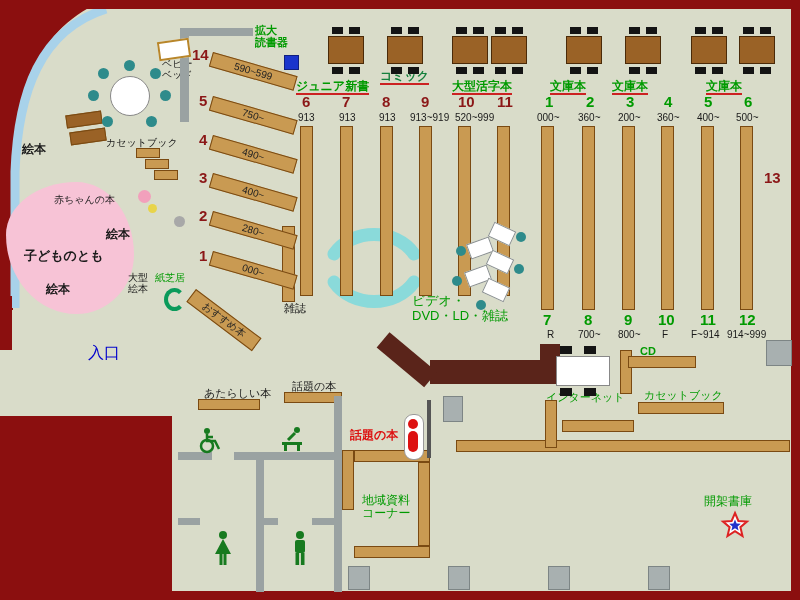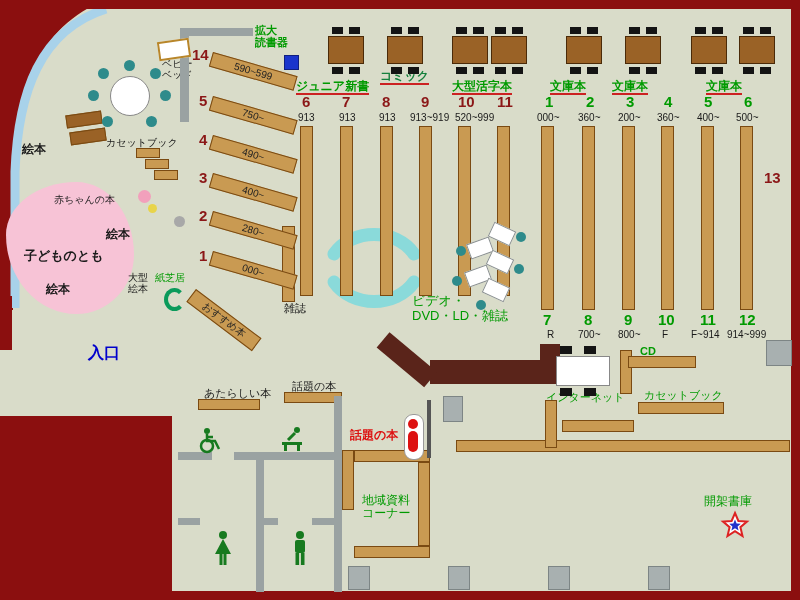--- a/index.html
+++ b/index.html
@@ -103,21 +103,21 @@
 ベッド</div>
       <div class="lbl" style="left: 106px; top: 137px; color: rgb(26, 26, 26); font-size: 10px;">カセットブック</div>
       <div class="lbl" style="left: 22px; top: 143px; color: rgb(26, 26, 26); font-size: 12px; font-weight: bold;">絵本</div>
       <div class="lbl" style="left: 54px; top: 194px; color: rgb(26, 26, 26); font-size: 10px;">赤ちゃんの本</div>
       <div class="lbl" style="left: 106px; top: 228px; color: rgb(26, 26, 26); font-size: 12px; font-weight: bold;">絵本</div>
       <div class="lbl" style="left: 24px; top: 249px; color: rgb(26, 26, 26); font-size: 13px; font-weight: bold;">子どものとも</div>
       <div class="lbl" style="left: 46px; top: 283px; color: rgb(26, 26, 26); font-size: 12px; font-weight: bold;">絵本</div>
       <div class="lbl" style="left: 128px; top: 272px; color: rgb(26, 26, 26); font-size: 10px;">大型
 絵本</div>
       <div class="lbl" style="left: 155px; top: 272px; color: rgb(0, 154, 0); font-size: 10px;">紙芝居</div>
-      <div class="lbl" style="left: 88px; top: 344px; color: rgb(0, 0, 204); font-size: 16px; font-weight: bold;">入口</div>
+      <div class="lbl" style="left: 88px; top: 344px; color: rgb(0, 0, 204); font-size: 16px; font-weight: normal;">入口</div>
       <div class="lbl" style="left: 204px; top: 387px; color: rgb(26, 26, 26); font-size: 11px;">あたらしい本</div>
       <div class="lbl" style="left: 292px; top: 380px; color: rgb(26, 26, 26); font-size: 11px;">話題の本</div>
       <div class="lbl" style="left: 350px; top: 429px; color: rgb(221, 17, 17); font-size: 12px; font-weight: bold;">話題の本</div>
       <div class="lbl" style="left: 362px; top: 494px; color: rgb(0, 154, 0); font-size: 12px;">地域資料
 コーナー</div>
       <div class="lbl" style="left: 546px; top: 391px; color: rgb(0, 154, 0); font-size: 11px;">インターネット</div>
       <div class="lbl" style="left: 640px; top: 345px; color: rgb(0, 154, 0); font-size: 11px; font-weight: bold;">CD</div>
       <div class="lbl" style="left: 644px; top: 389px; color: rgb(0, 154, 0); font-size: 11px;">カセットブック</div>
       <div class="lbl" style="left: 704px; top: 495px; color: rgb(0, 154, 0); font-size: 12px;">開架書庫</div>
       <div class="lbl" style="left: 192px; top: 47px; color: rgb(139, 23, 23); font-size: 15px; font-weight: bold;">14</div>

